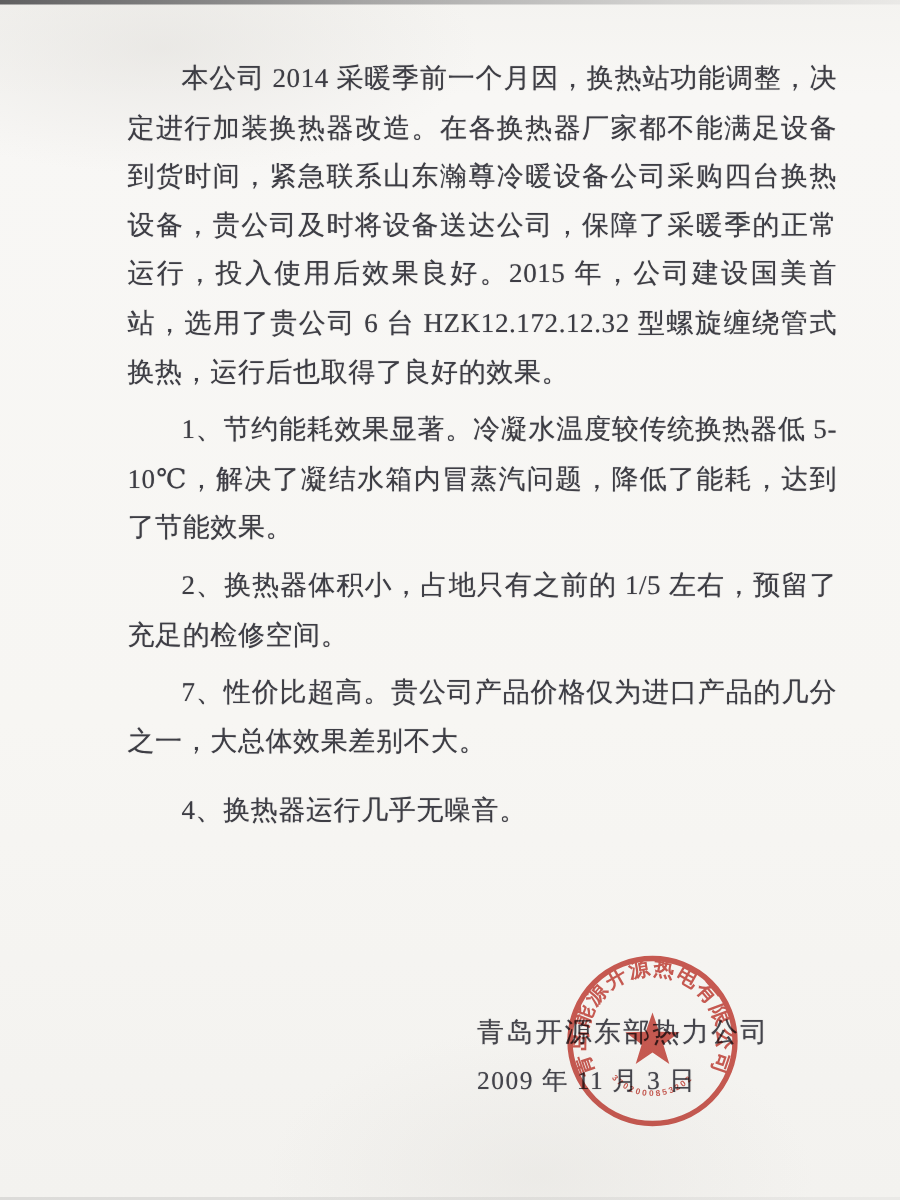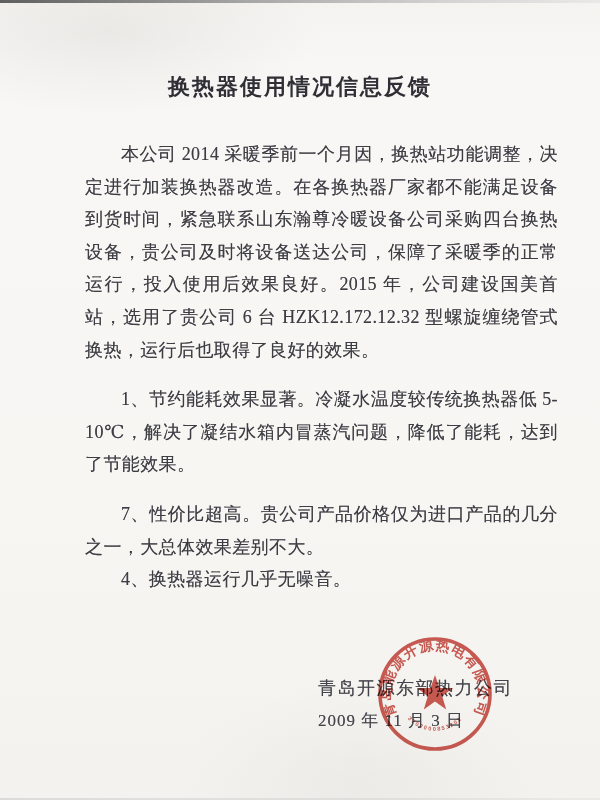--- a/index.html
+++ b/index.html
@@ -42,22 +42,22 @@
     font-size: 18px;
     line-height: 32.6px;
     text-align: justify;
     letter-spacing: 0.4px;
   }
   .content p {
     margin: 0;
     text-indent: 2em;
     text-shadow: 0 0 0.6px rgba(60,60,66,0.55);
   }
-  .content p + p { margin-top: 17px; }
-  .content p.gap-before { margin-top: 0; }
+  .content p + p { margin-top: 6px; }
+  .content p.gap-before { margin-top: 14px; }
   .signature-block {
     position: absolute;
     top: 676px;
     left: 318px;
     width: 212px;
     color: #44444b;
     z-index: 1;
   }
   .signature-company {
     font-size: 18px;
@@ -85,25 +85,25 @@
     font-family: "Liberation Sans", "DejaVu Sans", sans-serif;
     font-weight: bold;
   }
 </style>
 </head>
 <body>
 
 <div class="page">
   <div class="scan-edge-top"></div>
 
-  <h1 class="doc-title">换热器使用情况信息反馈</h1>
 
   <div class="content">
     <p>本公司 2014 采暖季前一个月因，换热站功能调整，决定进行加装换热器改造。在各换热器厂家都不能满足设备到货时间，紧急联系山东瀚尊冷暖设备公司采购四台换热设备，贵公司及时将设备送达公司，保障了采暖季的正常运行，投入使用后效果良好。2015 年，公司建设国美首站，选用了贵公司 6 台 HZK12.172.12.32 型螺旋缠绕管式换热，运行后也取得了良好的效果。</p>
     <p>1、节约能耗效果显著。冷凝水温度较传统换热器低 5-10℃，解决了凝结水箱内冒蒸汽问题，降低了能耗，达到了节能效果。</p>
+    <p>2、换热器体积小，占地只有之前的 1/5 左右，预留了充足的检修空间。</p>
     <p>7、性价比超高。贵公司产品价格仅为进口产品的几分之一，大总体效果差别不大。</p>
     <p class="gap-before">4、换热器运行几乎无噪音。</p>
   </div>
 
   <div class="signature-block">
     <div class="signature-company">青岛开源东部热力公司</div>
     <div class="signature-date">2009 年 11 月 3 日</div>
   </div>
 
   <svg class="seal" viewBox="0 0 132 132" aria-hidden="true">

